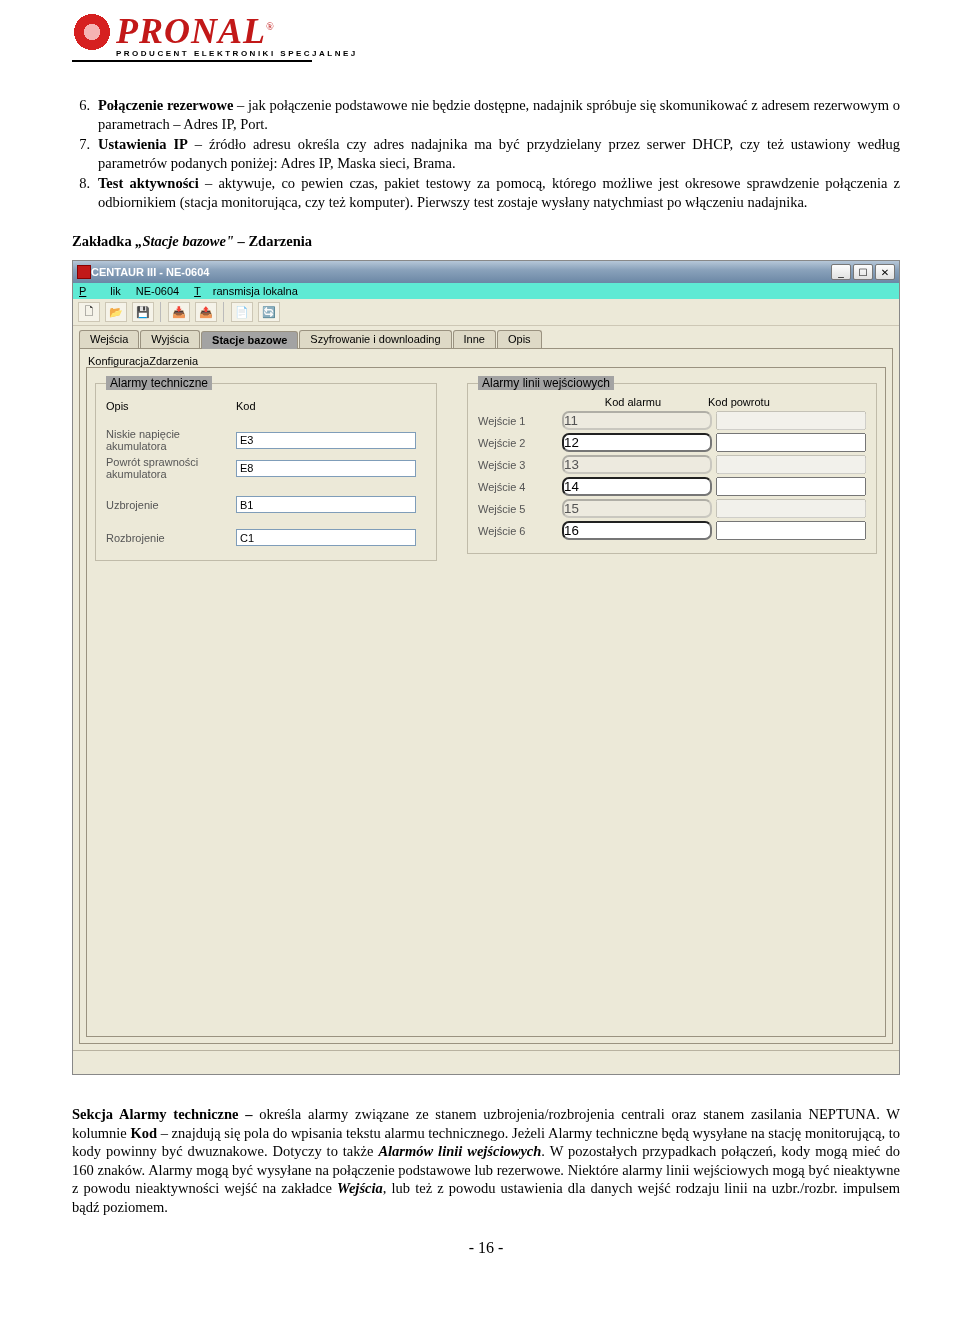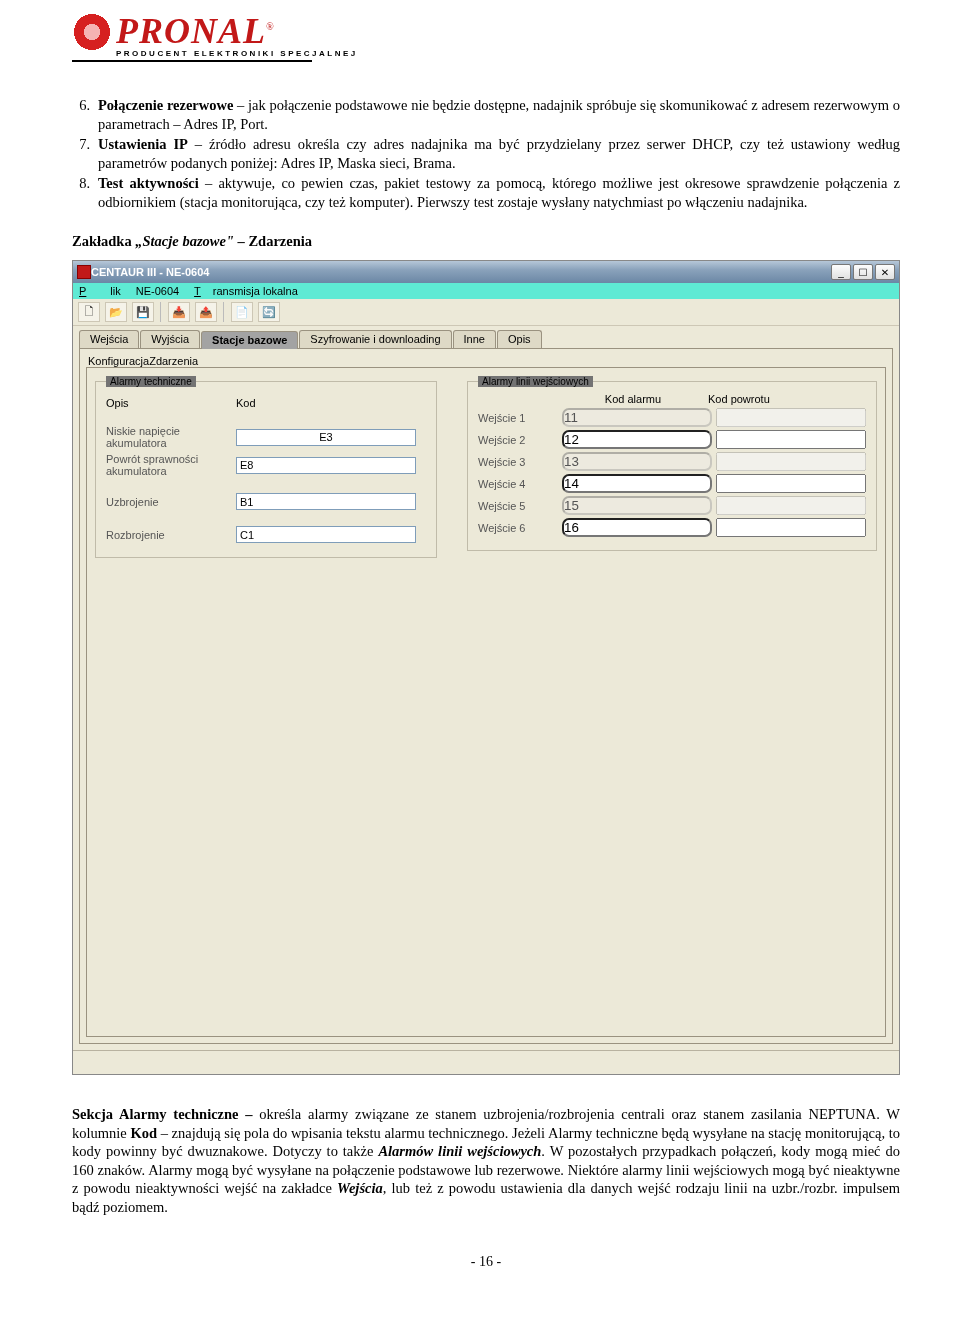--- a/index.html
+++ b/index.html
@@ -86,21 +86,21 @@
 
   .columns { display: flex; gap: 30px; }
   .col-left { width: 360px; }
   .col-right { flex: 1; }
 
   fieldset.grp {
     border: 1px solid #c0bba9;
     padding: 6px 10px 10px 10px;
     position: relative;
   }
-  fieldset.grp legend { padding: 0 4px; font-size: 10px; background: #737373; }
+  fieldset.grp legend { padding: 0 4px; font-size: 12px; background: #a3a3a3; }
 
   .formrow { display: flex; align-items: center; gap: 10px; margin: 4px 0; }
   .formrow .lab { width: 120px; color: #555; }
   .formrow .head { width: 120px; color: #000; }
   .formrow input {
     border: 1px solid #7f9db9; background: #fff; font-size: 11px; padding: 1px 3px; height: 17px;
     font-family: Tahoma, Arial, sans-serif;
   }
 
   .right-head { display: flex; align-items: center; margin-bottom: 2px; }
@@ -113,21 +113,21 @@
   .rowr input.ret { width: 150px; }
 
   .statusbar { height: 24px; background: #ece9d8; border-top: 1px solid #b8b2a0; }
 
   
   .lower { font-size: 14.5px; line-height: 1.28; text-align: justify; }
   .lower strong { font-weight: bold; }
   .lower em.bi { font-style: italic; font-weight: bold; }
   .lower em { font-style: italic; }
 
-  .footer { text-align: center; font-size: 14px; margin-top: 37px; }
+  .footer { text-align: center; font-size: 16px; margin-top: 22px; }
 </style>
 </head>
 <body>
 
 <div class="page">
 
   <div class="logo-bar">
     <div class="logo-row">
       <div class="logo-gear"></div>
       <div class="logo-text">
@@ -208,21 +208,21 @@
           <div class="col-left">
             <fieldset class="grp">
               <legend>Alarmy techniczne</legend>
               <div class="formrow">
                 <div class="head">Opis</div>
                 <div class="head" style="width:auto">Kod</div>
               </div>
               <div style="height:8px"></div>
               <div class="formrow">
                 <div class="lab">Niskie napięcie akumulatora</div>
-                <input style="width: 180px; text-align: center;" value="E3">
+                <input style="width: 180px;" value="E3">
               </div>
               <div class="formrow">
                 <div class="lab">Powrót sprawności akumulatora</div>
                 <input style="width: 180px;" value="E8">
               </div>
               <div style="height:8px"></div>
               <div class="formrow">
                 <div class="lab">Uzbrojenie</div>
                 <input style="width: 180px;" value="B1">
               </div>

